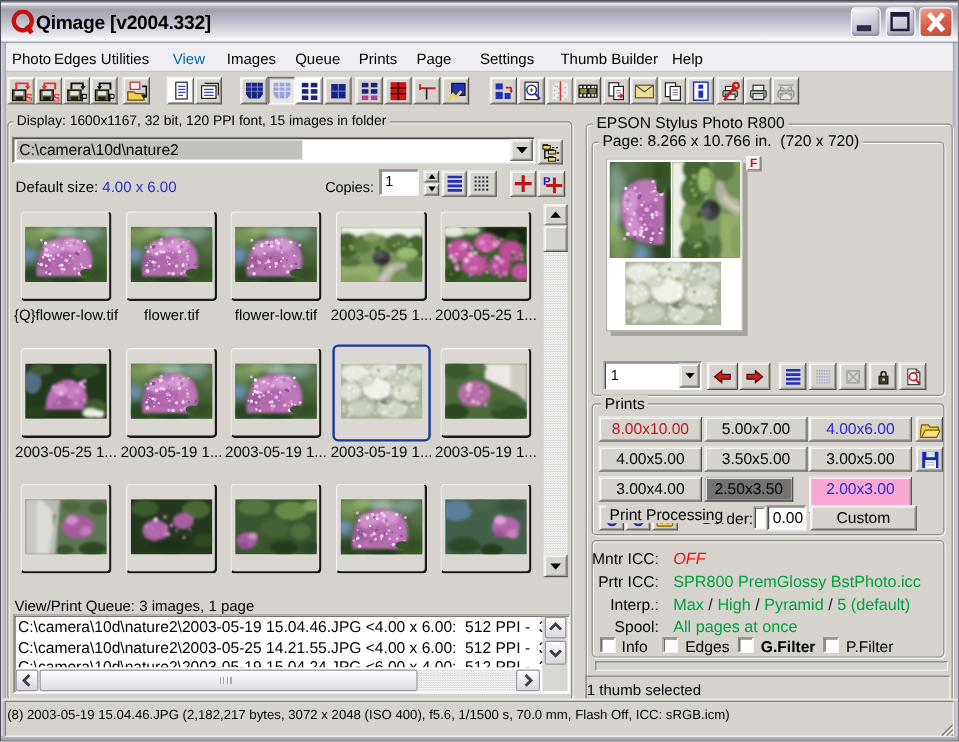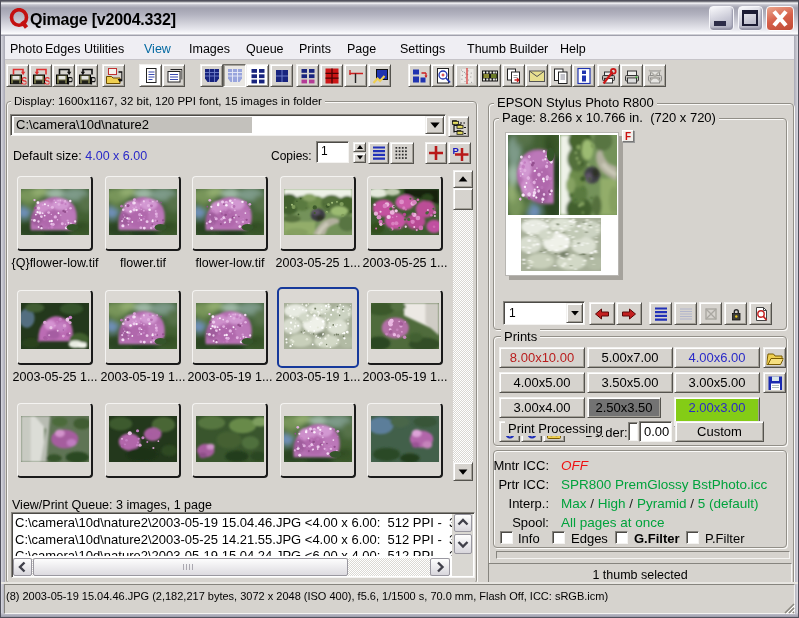--- a/index.html
+++ b/index.html
@@ -1840,21 +1840,21 @@
   </div>
 <div class="abs" style="left:674px;top:372px;width:86px;height:21px;background:#d6d3ce;border:1px solid;border-color:#f2f1ef #55534e #55534e #f2f1ef;box-shadow:inset 1px 1px 0 #ffffff, inset -1px -1px 0 #a3a098;">
     <div style="text-align:center;padding-top:2px;font-size:13px;color:#000">3.00x5.00</div>
   </div>
 <div class="abs" style="left:499px;top:397px;width:86px;height:21px;background:#d6d3ce;border:1px solid;border-color:#f2f1ef #55534e #55534e #f2f1ef;box-shadow:inset 1px 1px 0 #ffffff, inset -1px -1px 0 #a3a098;">
     <div style="text-align:center;padding-top:2px;font-size:13px;color:#000">3.00x4.00</div>
   </div>
 <div class="abs" style="left:587px;top:397px;width:74px;height:21px;background:#737373;border:1px solid;border-color:#f2f1ef #55534e #55534e #f2f1ef;box-shadow:inset 1px 1px 0 #ffffff, inset -1px -1px 0 #a3a098;">
     <div style="text-align:center;padding-top:2px;font-size:13px;color:#000">2.50x3.50</div>
   </div>
-<div class="abs" style="left:674px;top:397px;width:86px;height:30px;background:#84cc16;border:1px solid;border-color:#f2f1ef #55534e #55534e #f2f1ef;box-shadow:inset 1px 1px 0 #ffffff, inset -1px -1px 0 #a3a098;">
+<div class="abs" style="left:674px;top:397px;width:86px;height:30px;background:#f9a8d4;border:1px solid;border-color:#f2f1ef #55534e #55534e #f2f1ef;box-shadow:inset 1px 1px 0 #ffffff, inset -1px -1px 0 #a3a098;">
     <div style="text-align:center;padding-top:2px;font-size:13px;color:#2a2ac8">2.00x3.00</div>
   </div>
 <div class="abs" style="left:763px;top:347px;width:23px;height:21px;background:#d6d3ce;border:1px solid;border-color:#f2f1ef #55534e #55534e #f2f1ef;box-shadow:inset 1px 1px 0 #ffffff, inset -1px -1px 0 #a3a098;">
     <svg width="17" height="17" viewBox="0 0 17 17" style="position:absolute;left:50%;top:50%;transform:translate(-50%,-50%);">
       <path d="M1.5 4.5 h5.5 l1.5 2 h7 v2 l-3 6.5 h-12.5 Z" fill="#efcf50" stroke="#7a5c00"></path>
       <path d="M4.5 9 h12.5 l-3 6 h-12.5 Z" fill="#f6e080" stroke="#7a5c00"></path>
     </svg>
   </div>
 <div class="abs" style="left:763px;top:372px;width:23px;height:21px;background:#d6d3ce;border:1px solid;border-color:#f2f1ef #55534e #55534e #f2f1ef;box-shadow:inset 1px 1px 0 #ffffff, inset -1px -1px 0 #a3a098;">
     <svg width="17" height="17" viewBox="0 0 17 17" style="position:absolute;left:50%;top:50%;transform:translate(-50%,-50%);">
@@ -1905,21 +1905,21 @@
 <div class="abs" style="left:561px;top:515px;font-size:13.5px;white-space:nowrap;color:#000;"><span style="color:#00a23c">All pages at once</span></div>
 <div class="abs" style="left:500px;top:531px;width:13px;height:13px;background:#fff;border:1px solid;border-color:#86847e #f4f3f1 #f4f3f1 #86847e;box-shadow:inset 1px 1px 0 #4c4a46;"></div>
 <div class="abs" style="left:518px;top:531px;font-size:13px;white-space:nowrap;color:#000;">Info</div>
 <div class="abs" style="left:552px;top:531px;width:13px;height:13px;background:#fff;border:1px solid;border-color:#86847e #f4f3f1 #f4f3f1 #86847e;box-shadow:inset 1px 1px 0 #4c4a46;"></div>
 <div class="abs" style="left:571px;top:531px;font-size:13px;white-space:nowrap;color:#000;">Edges</div>
 <div class="abs" style="left:615px;top:531px;width:13px;height:13px;background:#fff;border:1px solid;border-color:#86847e #f4f3f1 #f4f3f1 #86847e;box-shadow:inset 1px 1px 0 #4c4a46;"></div>
 <div class="abs" style="left:634px;top:531px;font-size:13px;white-space:nowrap;color:#000;font-weight:bold;">G.Filter</div>
 <div class="abs" style="left:686px;top:531px;width:13px;height:13px;background:#fff;border:1px solid;border-color:#86847e #f4f3f1 #f4f3f1 #86847e;box-shadow:inset 1px 1px 0 #4c4a46;"></div>
 <div class="abs" style="left:705px;top:531px;font-size:13px;white-space:nowrap;color:#000;">P.Filter</div>
 <div class="abs" style="left:496px;top:551px;width:294px;height:8px;border:1px solid;border-color:#86847e #f4f3f1 #f4f3f1 #86847e;background:#d6d3ce;"></div>
-<div class="abs" style="left:488px;top:563px;width:304px;height:23px;border:1px solid;border-color:#86847e #f4f3f1 #f4f3f1 #86847e;background:#d6d3ce;text-align:center;font-size:12.5px;padding-top:4px;">1 thumb selected</div>
+<div class="abs" style="left:488px;top:563px;width:304px;height:23px;border:1px solid;border-color:#86847e #f4f3f1 #f4f3f1 #86847e;background:#d6d3ce;text-align:left;font-size:12.5px;padding-top:4px;">1 thumb selected</div>
 <div class="abs" style="left:1px;top:582px;width:797px;height:2px;background:#e8e6e2;"></div>
 <div class="abs" style="left:4px;top:584px;width:791px;height:30px;border:1px solid;border-color:#86847e #f4f3f1 #f4f3f1 #86847e;background:#d6d3ce;"></div>
 <div class="abs" style="left:6px;top:590px;font-size:11px;white-space:nowrap;color:#000;">(8) 2003-05-19 15.04.46.JPG (2,182,217 bytes, 3072 x 2048 (ISO 400), f5.6, 1/1500 s, 70.0 mm, Flash Off, ICC: sRGB.icm)</div>
 <svg class="abs" style="left:783px;top:602px;" width="12" height="12" viewBox="0 0 12 12">
     <g stroke="#8a8880" stroke-width="1.5">
       <path d="M11 2 L2 11 M11 6 L6 11 M11 10 L10 11"></path>
     </g>
     <g stroke="#fff" stroke-width="1">
       <path d="M12 3 L3 12 M12 7 L7 12"></path>
     </g>

